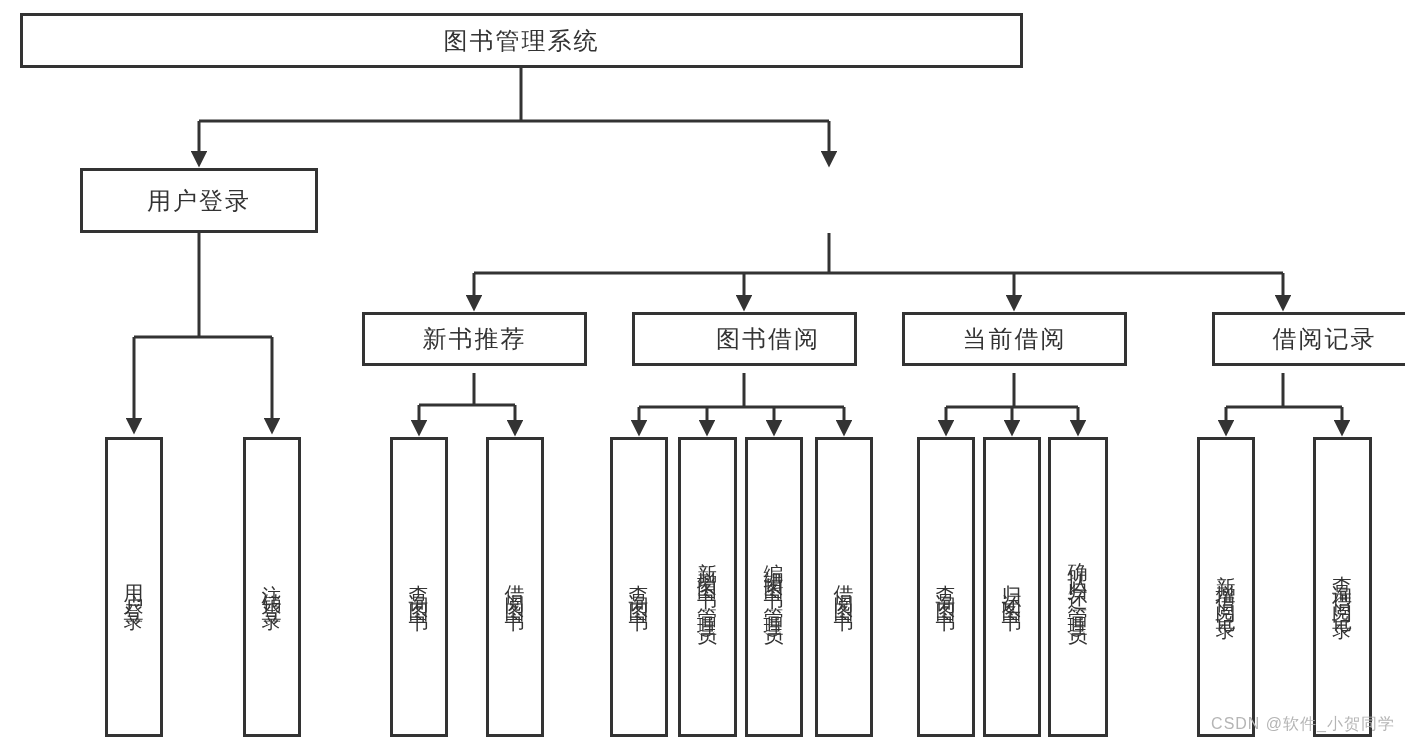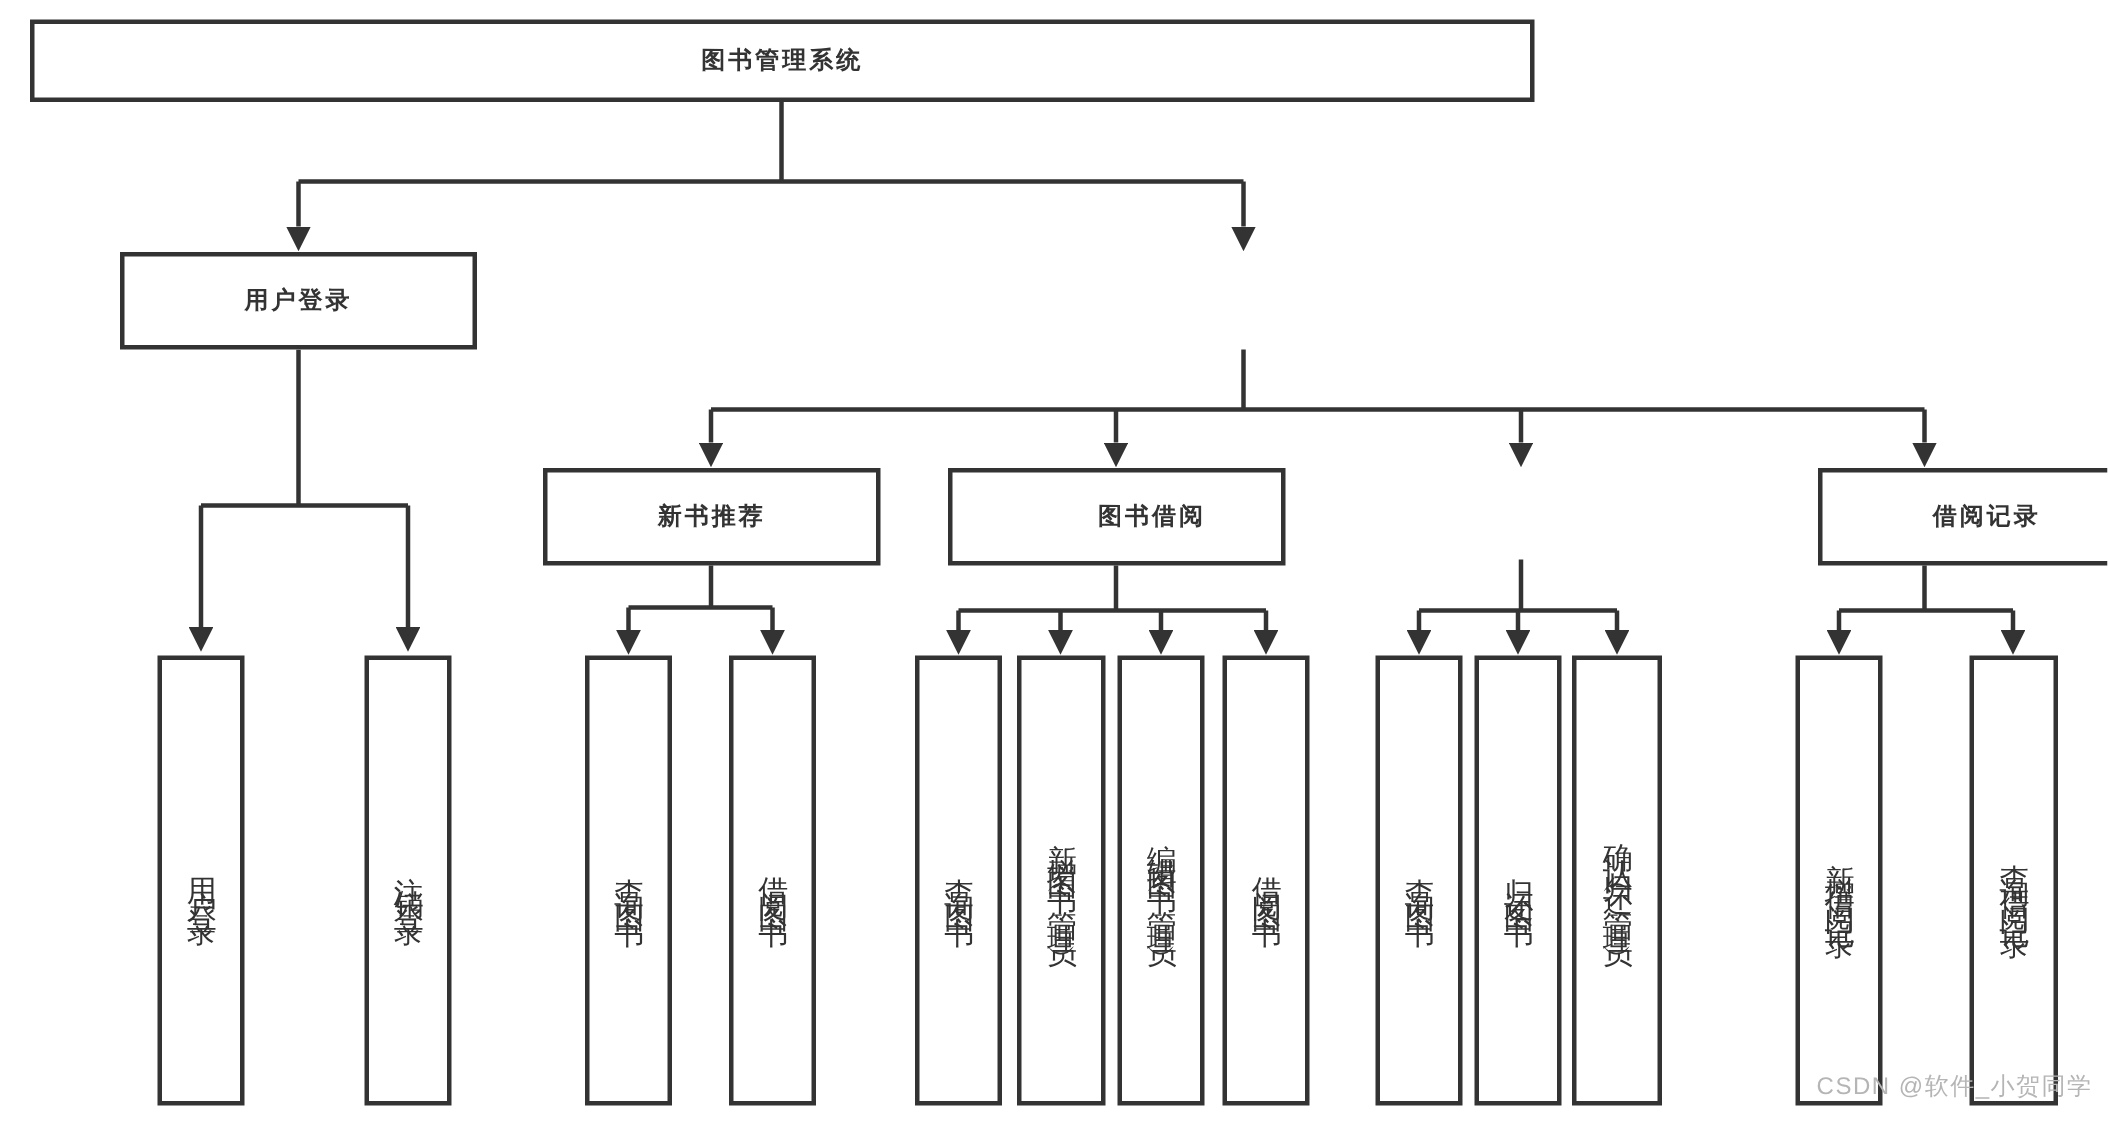--- a/index.html
+++ b/index.html
@@ -26,32 +26,31 @@
     box-sizing: border-box;
     border: 3px solid #333333;
     background: #ffffff;
     color: #333333;
     display: flex;
     align-items: center;
     justify-content: center;
     text-align: center;
   }
   .node.h {
-    font-size: 16px;
+    font-size: 24px;
     letter-spacing: 2px;
-    font-weight: bold;
   }
   .node.root {
     left: 20px; top: 13px; width: 1003px; height: 55px;
   }
   .node.branch {
     top: 168px; height: 65px;
   }
   .node.mid {
-    top: 312px; height: 65px; width: 225px;
+    top: 312px; height: 54px; width: 225px;
   }
   .node.leaf {
     top: 437px; height: 300px; width: 58px;
     writing-mode: vertical-rl;
     text-orientation: mixed;
     font-size: 20px;
     letter-spacing: 9px;
     line-height: 1;
   }
   .watermark {
@@ -118,20 +117,21 @@
       <path d="M1342 407 V420" marker-end="url(#arrow)"></path>
     </g>
   </svg>
 
   <div class="node h root">图书管理系统</div>
 
   <div class="node h branch" style="left:80px;width:238px;">用户登录</div>
 
   <div class="node h mid" style="left:362px;">新书推荐</div>
   <div class="node h mid" style="left:632px;padding-left:47px;">图书借阅</div>
+  <div class="node h mid" style="left:902px;">当前借阅</div>
   <div class="node h mid" style="left:1212px;">借阅记录</div>
 
   <div class="node leaf" style="left:105px;">用户登录</div>
   <div class="node leaf" style="left:243px;">注销登录</div>
 
   <div class="node leaf" style="left:390px;">查询图书</div>
   <div class="node leaf" style="left:486px;">借阅图书</div>
 
   <div class="node leaf" style="left:610px;">查询图书</div>
   <div class="node leaf" style="left:678px;width:59px;">新增图书（管理员）</div>

